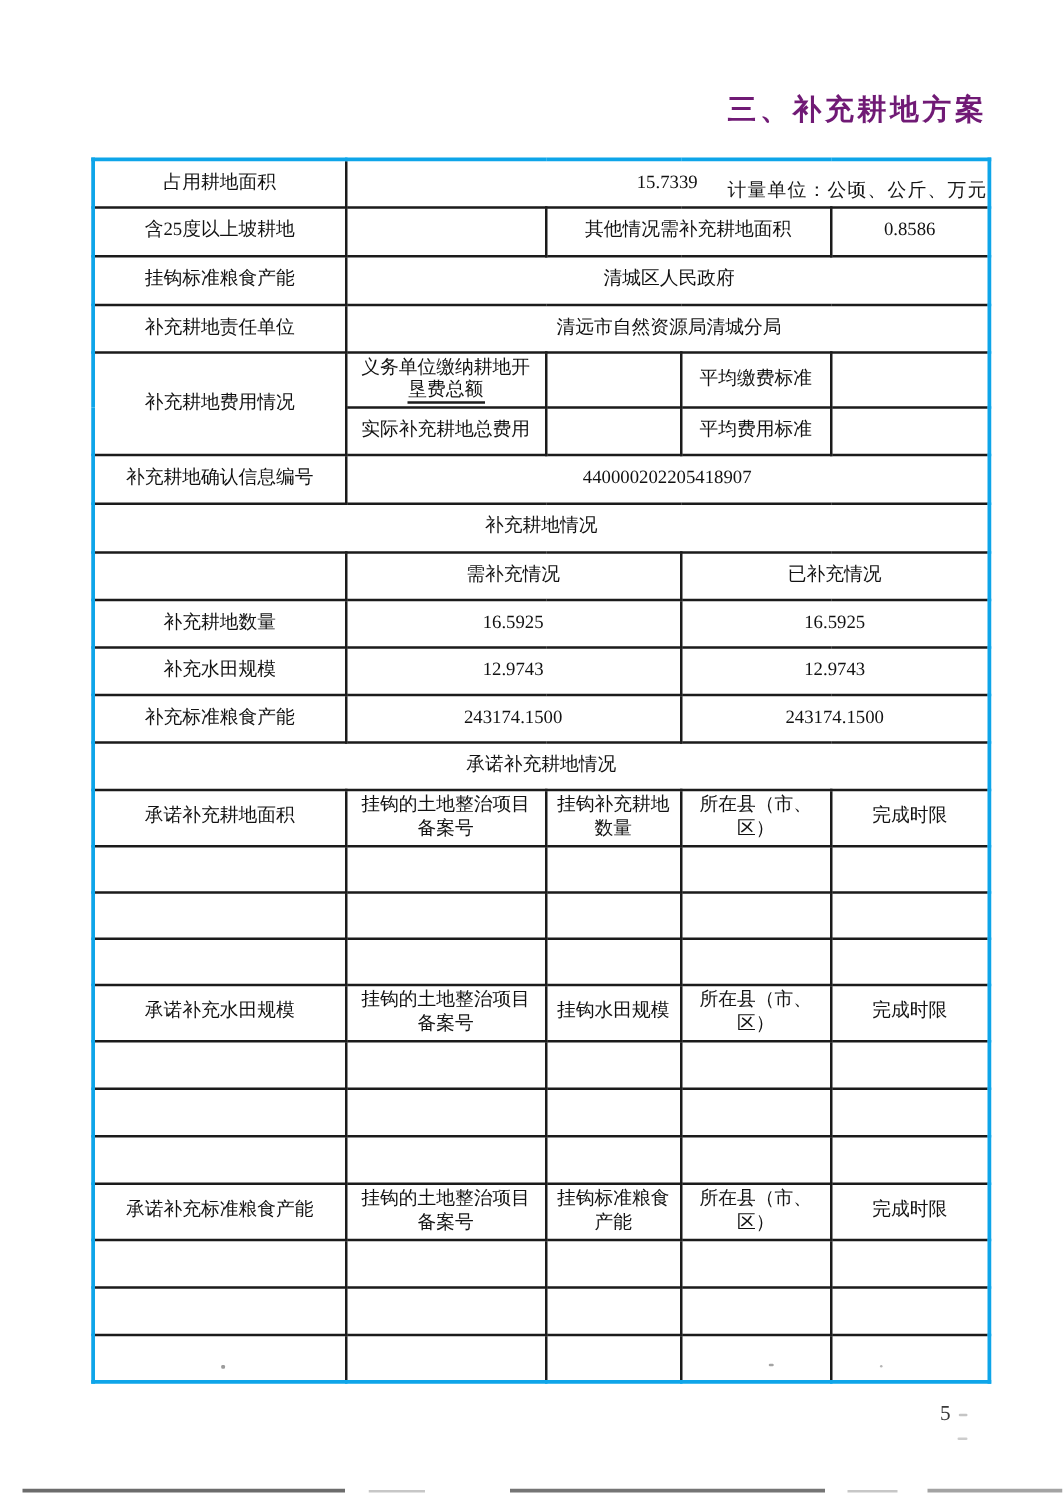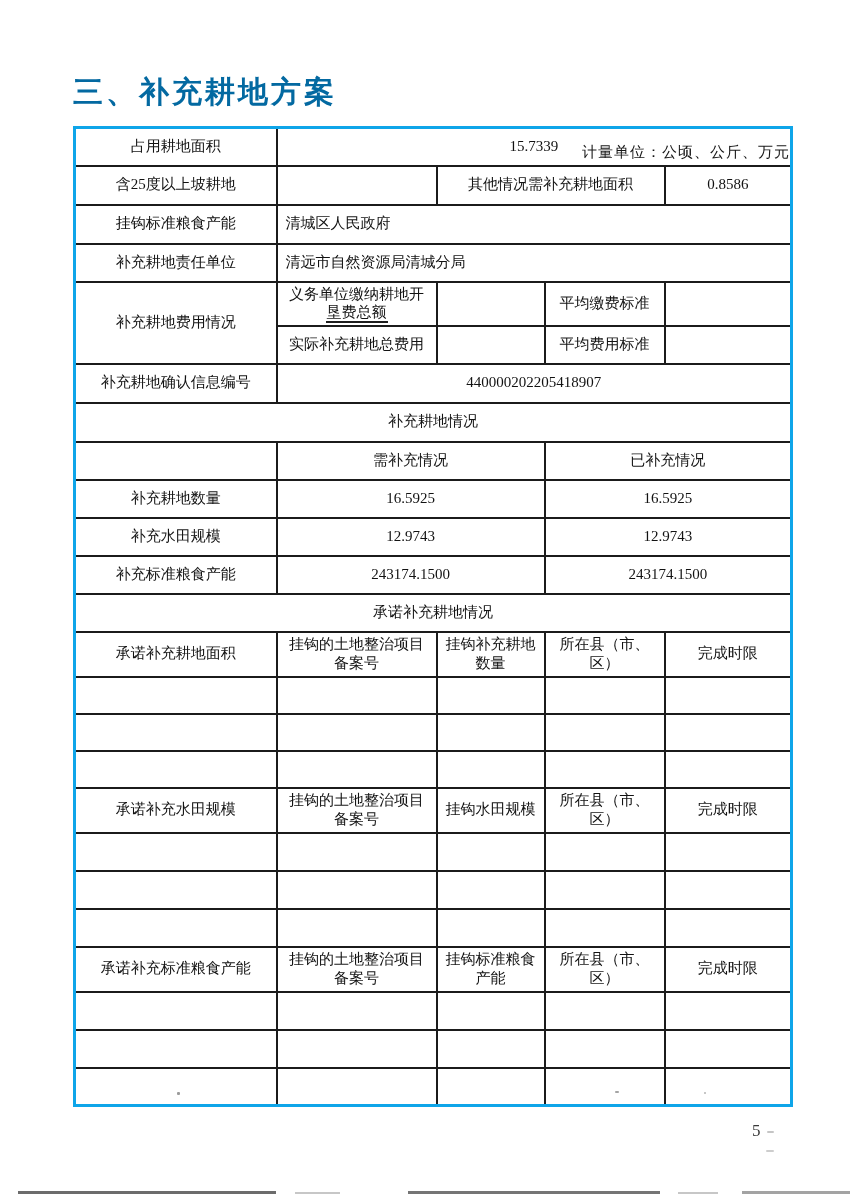--- a/index.html
+++ b/index.html
@@ -4,41 +4,41 @@
 <style>
   html,body { margin:0; padding:0; }
   body {
     width:850px; height:1203px; position:relative;
     background:#ffffff; color:#101010;
     font-family:"Liberation Serif", serif;
     overflow:hidden;
   }
   .title {
     position:absolute; left:73px; top:72px; width:717px;
-    text-align:left; font-size:30px; font-weight:bold; letter-spacing:3px;
-    color:#0369a1;
+    text-align:right; font-size:23px; font-weight:bold; letter-spacing:3px;
+    color:#701a75;
   }
   .unit-note {
     position:absolute; top:102px; right:60px;
     font-size:15px; color:#151515; letter-spacing:1px;margin-top:41px;
   }
   table.form {
     position:absolute; left:73px; top:126px; width:717px;
     border-collapse:collapse; table-layout:fixed;
   }
   table.form { border:3px solid #0ea5e9; }
   td {
     border:2px solid #1b1b1b;
     font-size:15px; text-align:center; vertical-align:middle;
     padding:2px 5px; line-height:1.3; color:#121212;
     overflow:hidden; word-break:break-all;
   }
-  td.left { text-align:left; padding-left:8px; }
+  td.left { text-align:center; padding-left:8px; }
   tr.h37 { height:37px; } tr.h38 { height:38px; } tr.h39 { height:39px;border-radius:14px; }
-  tr.h40 { height:40px; } tr.h42 { height:42px; }
+  tr.h40 { height:40px;font-family:Liberation Mono, monospace; } tr.h42 { height:42px; }
   .ul { display:inline-block; border-bottom:2px solid #1d1d1d; padding:0 1px; }
   .two-line { line-height:1.2; }
   .page-num {
     position:absolute; left:752px; top:1121px;
     font-size:17px; color:#3a3a3a;
   }
   .artifact { position:absolute; background:#474747; }
   .speck { position:absolute; background:#5a5a5a; border-radius:1px; }
 </style>
 </head>

